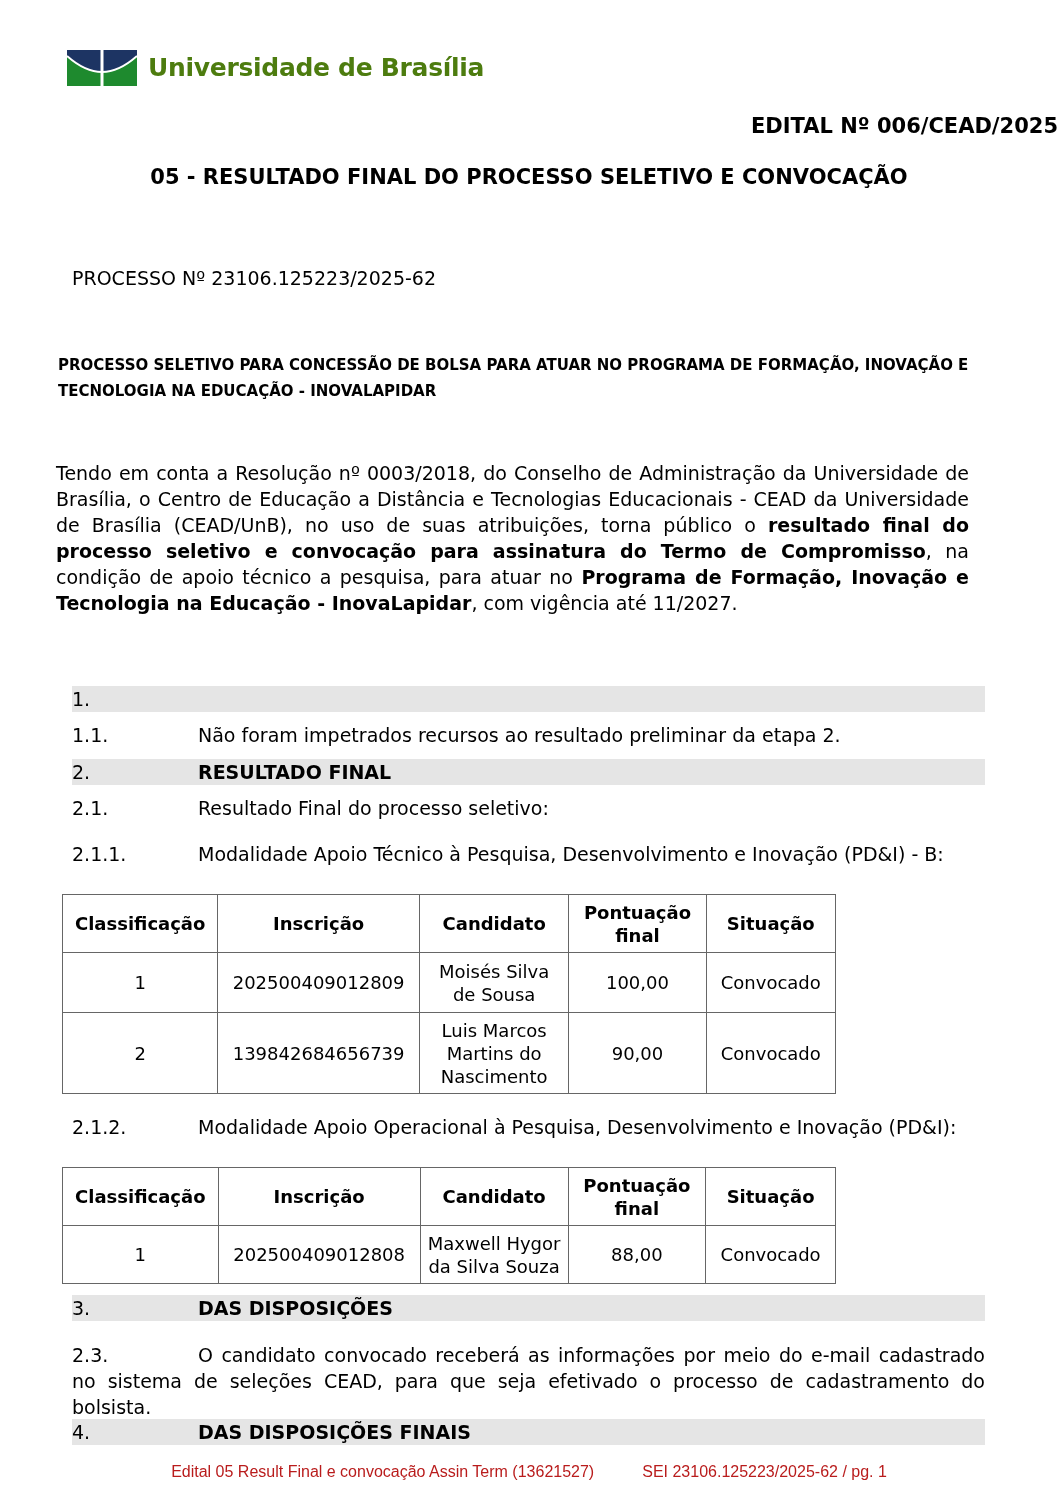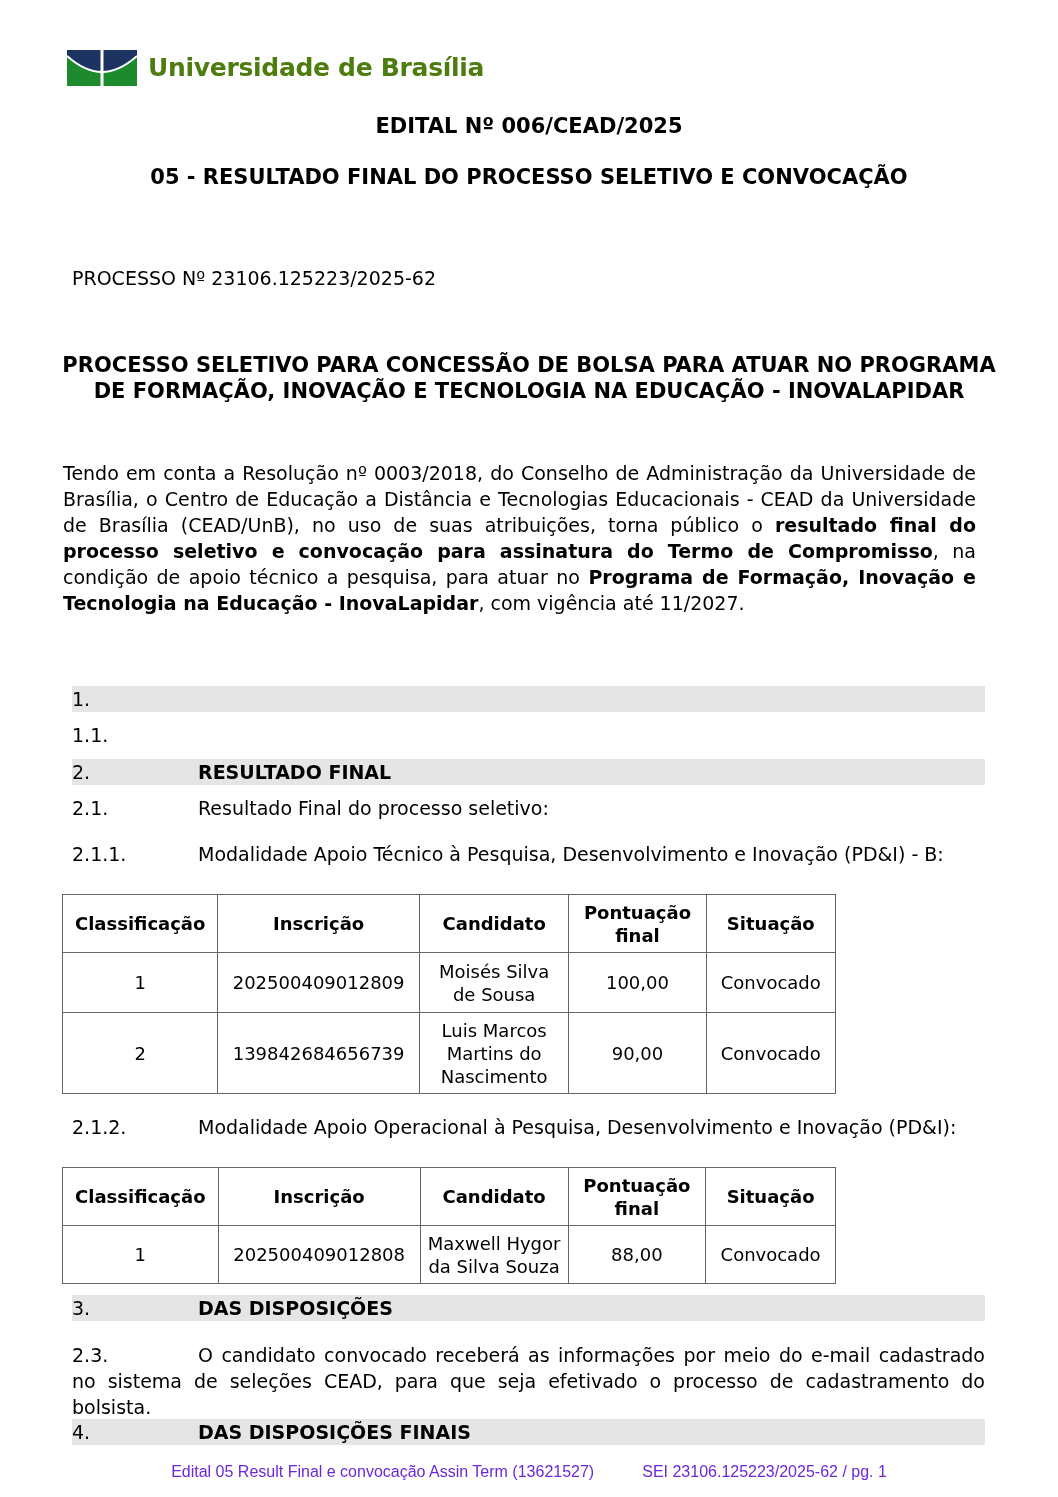--- a/index.html
+++ b/index.html
@@ -2,38 +2,38 @@
 <html><head>
 <meta charset="utf-8">
 <style>
   html, body { margin: 0; padding: 0; background: #ffffff; }
   body { width: 1058px; height: 1497px; position: relative; overflow: hidden;
          font-family: "DejaVu Sans", sans-serif; color: #000; }
   .abs { position: absolute; }
   .logo { left: 67px; top: 50px; width: 70px; height: 36px; }
   .logo-text { left: 148px; top: 50px; font-family: "DejaVu Sans", sans-serif; font-weight: bold;
                font-size: 25px; color: #4d7c0f; letter-spacing: -0.3px; line-height: 36px; }
-  .title1 { left: 0; width: 1058px; top: 114px; text-align: center; font-weight: bold; font-size: 21px; }
+  .title1 { left: 0; width: 1058px; top: 114px; text-align: right; font-weight: bold; font-size: 21px; }
   .title2 { left: 0; width: 1058px; top: 165px; text-align: center; font-weight: bold; font-size: 21px; }
   .processo { left: 72px; top: 267px; font-size: 19px; }
-  .heading { left: 58px; width: 942px; top: 352px; text-align: center; font-weight: bold; font-size: 21px; line-height: 26px; }
-  .intro { left: 63px; width: 913px; top: 460px; font-size: 19px; line-height: 26px; text-align: justify; }
+  .heading { left: 58px; width: 942px; top: 352px; text-align: left; font-weight: bold; font-size: 15px; line-height: 26px; }
+  .intro { left: 56px; width: 913px; top: 460px; font-size: 19px; line-height: 26px; text-align: justify; }
   .band { left: 72px; width: 913px; height: 26px; background: #e5e5e5; font-size: 19px; line-height: 26px; }
   .band .num, .item .num { position: absolute; left: 0; }
   .band .txt { position: absolute; left: 126px; font-weight: bold; }
   .item { left: 72px; width: 913px; font-size: 19px; line-height: 26px; }
   .item .txt { position: absolute; left: 126px; }
   .para { left: 72px; width: 913px; font-size: 19px; line-height: 26px; text-align: justify; text-align-last: left; }
   .para .num { display: inline-block; width: 126px; margin-top: 10px; }
   table { position: absolute; left: 62px; width: 774px; border-collapse: collapse; font-size: 18px; }
   th, td { border: 1.5px solid #666; text-align: center; vertical-align: middle; line-height: 23px; padding: 0 6px; }
   th { font-weight: bold; height: 57px; }
   .c1 { width: 163px; } .c2 { width: 218px; } .c3 { width: 188px; } .c4 { width: 154px; } .c5 { width: 145px; }
   .footer { left: 0; width: 1058px; top: 1463px; text-align: center; font-family: "Liberation Sans", sans-serif;
-            font-size: 16px; color: #6d28d9; }
+            font-size: 16px; color: #b91c1c; }
   .footer span.gap { display: inline-block; width: 48px; }
 </style>
 </head>
 <body>
 
 <div class="abs logo">
   <svg width="70" height="36" viewBox="0 0 70 36">
     <rect x="0" y="0" width="70" height="36" fill="#1e8a2e"></rect>
     <path d="M0 0 H70 V6 Q52 22 35 22 Q18 22 0 6 Z" fill="#1d3463"></path>
     <path d="M0 6 Q18 22 35 22 Q52 22 70 6" fill="none" stroke="#fff" stroke-width="2"></path>
@@ -47,20 +47,21 @@
 <div class="abs processo">PROCESSO Nº 23106.125223/2025-62</div>
 <div class="abs heading">PROCESSO SELETIVO PARA CONCESSÃO DE BOLSA PARA ATUAR NO PROGRAMA DE FORMAÇÃO, INOVAÇÃO E TECNOLOGIA NA EDUCAÇÃO - INOVALAPIDAR</div>
 
 <div class="abs intro"><span>Tendo em conta a Resolução nº 0003/2018, do Conselho de Administração da Universidade de Brasília, o Centro de Educação a Distância e Tecnologias Educacionais - CEAD da Universidade de Brasília (CEAD/UnB), no uso de suas atribuições, torna público o </span><b>resultado final do processo seletivo e convocação para assinatura do Termo de Compromisso</b><span>, na condição de apoio técnico a pesquisa, para  atuar  no </span><b>Programa de Formação, Inovação e Tecnologia na Educação - InovaLapidar</b><span>, com vigência até 11/2027.</span></div>
 
 <div class="abs band" style="top:686px">
   <span class="num">1.</span>
 </div>
 <div class="abs item" style="top:722px; height:26px">
   <span class="num">1.1.</span>
+  <span class="txt">Não foram impetrados recursos ao resultado preliminar da etapa 2.</span>
 </div>
 
 <div class="abs band" style="top:759px">
   <span class="num">2.</span>
   <span class="txt">RESULTADO FINAL</span>
 </div>
 <div class="abs item" style="top:795px; height:26px">
   <span class="num">2.1.</span>
   <span class="txt">Resultado Final do processo seletivo:</span>
 </div>

